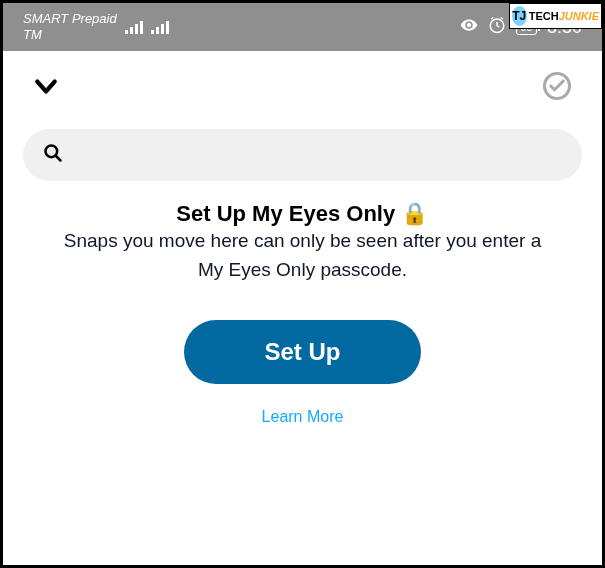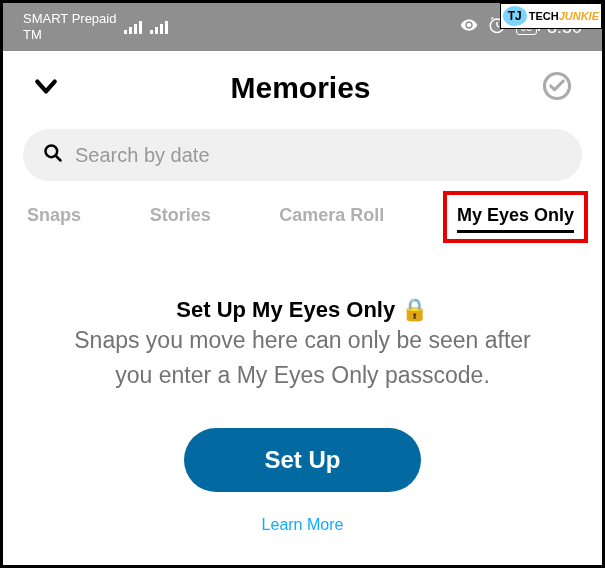--- a/index.html
+++ b/index.html
@@ -20,21 +20,21 @@
       top: 0;
       right: 0;
       z-index: 10;
       background: white;
       padding: 2px 2px;
       display: flex;
       align-items: center;
       border: 1px solid black;
     }
     .watermark-logo {
-      width: 24px;
+      width: 15px;
       height: 20px;
       background: #7dd3fc;
       border-radius: 50%;
       display: flex;
       align-items: center;
       justify-content: center;
       font-weight: bold;
       font-size: 12px;
       color: black;
     }
@@ -57,20 +57,21 @@
       align-items: center;
       justify-content: space-between;
       padding: 0 20px;
       color: white;
       font-size: 13px;
     }
     .status-left {
       display: flex;
       align-items: center;
       gap: 8px;
+      font-style: italic;
     }
     .carrier {
       line-height: 1.2;
     }
     .signal-bars {
       display: flex;
       gap: 2px;
       align-items: flex-end;
     }
     .signal-bars span {
@@ -192,22 +193,22 @@
     .setup-section {
       text-align: center;
       padding: 0 30px;
     }
     .setup-title {
       font-size: 22px;
       font-weight: 700;
       color: #000;
     }
     .setup-desc {
-      font-size: 23px;
-      color: #737373;
+      font-size: 19px;
+      color: #0f172a;
       line-height: 1.5;
       margin-bottom: 36px;
     }
     .setup-button {
       background: #0369a1;
       color: white;
       border: none;
       border-radius: 35px;
       padding: 18px 80px;
       font-size: 24px;
@@ -267,47 +268,37 @@
   </div>
 </div>
 
 <div class="content">
   <div class="header">
     <div class="back-button">
       <svg viewBox="0 0 24 24">
           <path d="M4 8 L12 17 L20 8" fill="none" stroke="#000" stroke-width="4" stroke-linecap="round" stroke-linejoin="round"></path>
         </svg>
     </div>
-    <div class="page-title">Memories</div>
     <div class="select-button">
       <svg viewBox="0 0 24 24">
           <circle cx="12" cy="12" r="10" fill="none" stroke="#aaa" stroke-width="2.5"></circle>
           <path d="M7 12l3 3 7-7" fill="none" stroke="#aaa" stroke-width="2.5" stroke-linecap="round" stroke-linejoin="round"></path>
         </svg>
     </div>
   </div>
 
   <div class="search-bar">
     <span class="search-icon">
       <svg viewBox="0 0 24 24">
           <circle cx="10" cy="10" r="7" fill="none" stroke="#000" stroke-width="3"></circle>
           <line x1="15" y1="15" x2="21" y2="21" stroke="#000" stroke-width="3" stroke-linecap="round"></line>
         </svg>
     </span>
-    <input class="search-input" placeholder="Search by date" style="">
-  </div>
-
-  <div class="tabs">
-    <div class="tab">Snaps</div>
-    <div class="tab">Stories</div>
-    <div class="tab">Camera Roll</div>
-    <div class="tab-highlight">
-      <div class="tab active">My Eyes Only</div>
-    </div>
-  </div>
+  </div>
+
 
   <div class="setup-section">
     <div class="setup-title">Set Up My Eyes Only 🔒</div>
     <div class="setup-desc">Snaps you move here can only be seen after you enter a My Eyes Only passcode.</div>
     <button class="setup-button">Set Up</button>
     <div class="learn-more">Learn More</div>
   </div>
 </div>
 
 </body></html>

